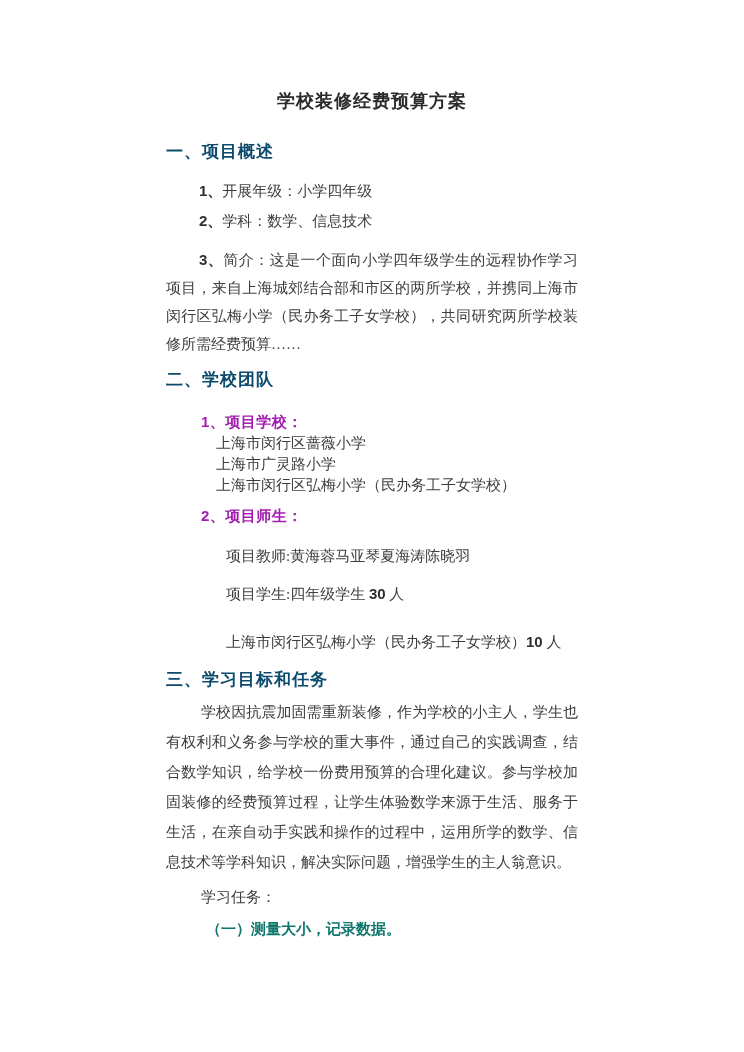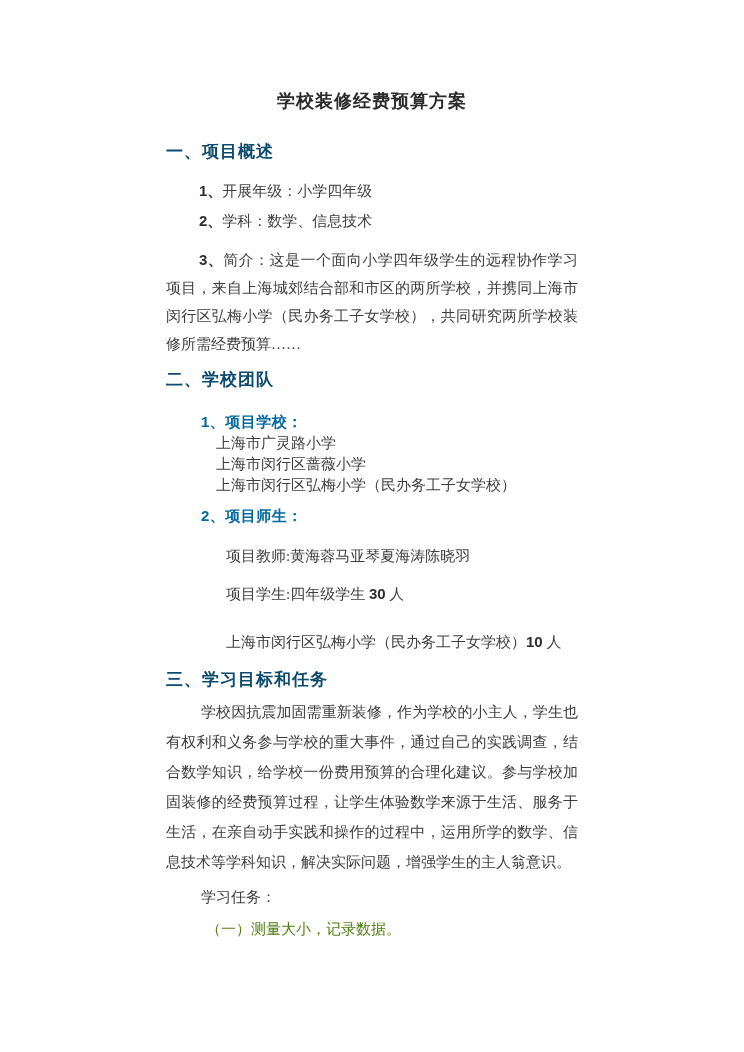--- a/index.html
+++ b/index.html
@@ -60,21 +60,21 @@
     line-height: 28px;
   }
   .p-intro { margin-top: 14px; }
 
   .sub-label {
     margin-top: 19px;
     padding-left: 35px;
     line-height: 22px;
     font-family: "Liberation Sans", sans-serif;
     font-weight: bold;
-    color: #0369a1;
+    color: #a21caf;
     letter-spacing: 0.5px;
   }
   .sub-label.tight { margin-top: 9px; }
 
   .school-list {
     padding-left: 50px;
     line-height: 21px;
   }
   .school-line { line-height: 21px; }
 
@@ -100,22 +100,22 @@
   }
   .tasks-label {
     margin-top: 9px;
     text-indent: 35px;
     line-height: 22px;
   }
   .task-line {
     margin-top: 9px;
     text-indent: 40px;
     line-height: 24px;
-    font-weight: normal;
-    color: #4d7c0f;
+    font-weight: bold;
+    color: #0f766e;
     font-family: "Liberation Sans", sans-serif;
   }
 </style>
 </head>
 <body>
 
 <div class="page">
 
   <h1 class="doc-title">学校装修经费预算方案</h1>
 
@@ -131,22 +131,22 @@
 
   <div class="para p-intro">
     <span class="item-num">3、</span><span>简介：这是一个面向小学四年级学生的远程协作学习项目，来自上海城郊结合部和市区的两所学校，并携同上海市闵行区弘梅小学（民办务工子女学校），共同研究两所学校装修所需经费预算……</span>
   </div>
 
   <h2 class="sec-heading h2">二、学校团队</h2>
 
   <div class="sub-label">1、项目学校：</div>
 
   <div class="school-list">
+    <div class="school-line">上海市闵行区蔷薇小学</div>
     <div class="school-line">上海市广灵路小学</div>
-    <div class="school-line">上海市闵行区蔷薇小学</div>
     <div class="school-line">上海市闵行区弘梅小学（民办务工子女学校）</div>
   </div>
 
   <div class="sub-label tight">2、项目师生：</div>
 
   <div class="staff-line staff-teachers">项目教师:黄海蓉马亚琴夏海涛陈晓羽</div>
 
   <div class="staff-line staff-students">
     <span>项目学生:四年级学生 </span><span class="bold-num">30</span><span> 人</span>
   </div>

